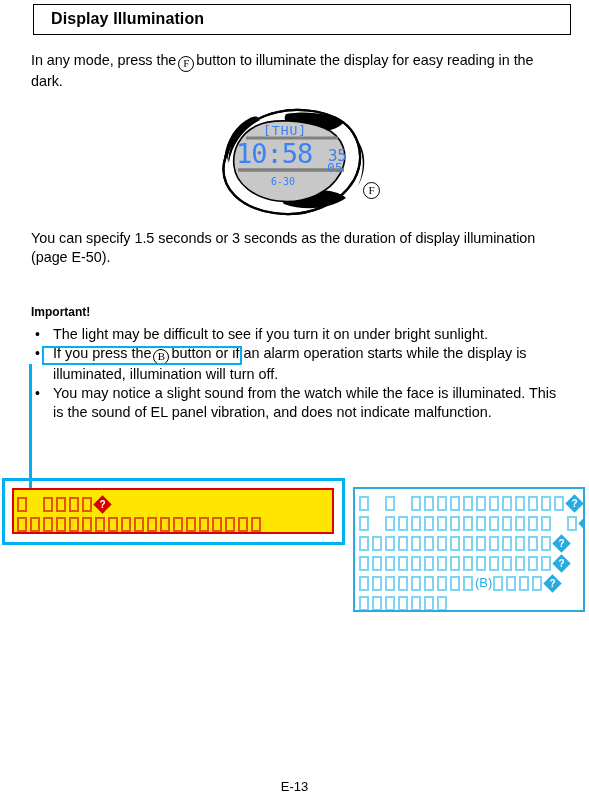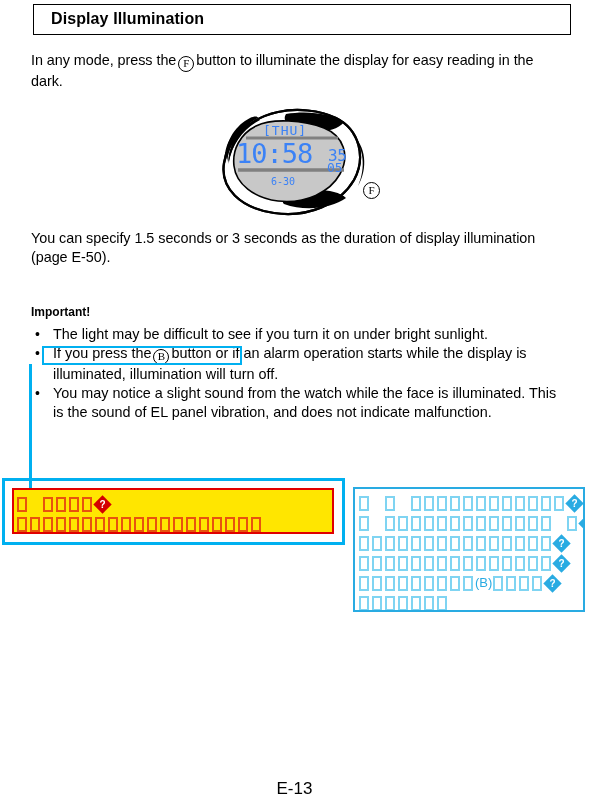--- a/index.html
+++ b/index.html
@@ -123,21 +123,21 @@
   .ann-right .inner{padding:4px 0 0 3px;}
   .tofu.cy{border:2px solid #7fd4f2;}
   .cy-rowtext{
     display:inline-block;font-size:13px;color:#29abe2;vertical-align:middle;
     font-family:"Liberation Sans",sans-serif;letter-spacing:0px;
   }
 
   
   .footer{
     position:absolute;left:0;top:779px;width:589px;text-align:center;
-    font-size:17px;
+    font-size:13px;
   }
 </style>
 </head>
 <body>
 
 <div class="page">
 
   <div class="title-box"></div>
   <div class="title-text">Display Illumination</div>
 

